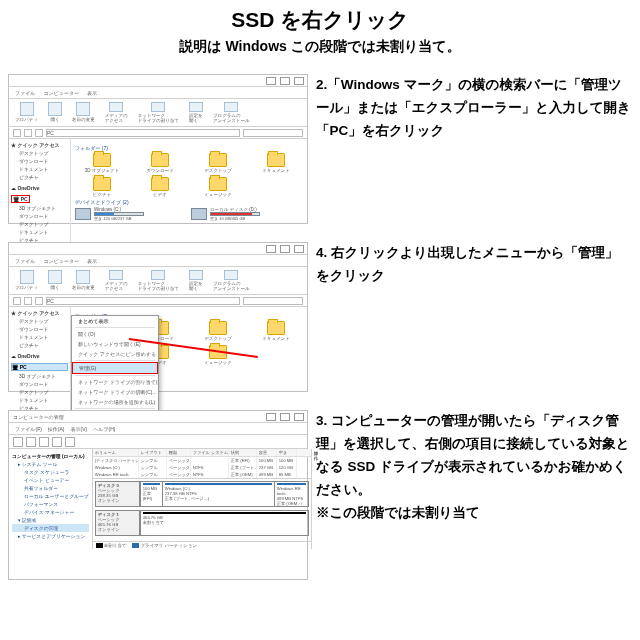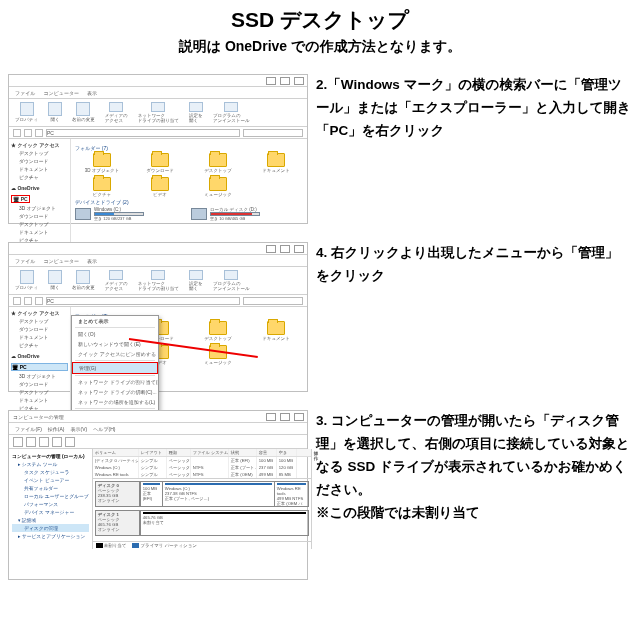--- a/index.html
+++ b/index.html
@@ -73,22 +73,22 @@
   .dm .diskhdr { width: 44px; border-right: 1px solid #888; padding: 1px 2px; font-size: 4.3px; background: #f0f0f0; }
   .dm .part { border-left: 1px solid #888; padding: 1px 2px; font-size: 4.2px; overflow: hidden; }
   .dm .part .stripe { height: 2px; margin-bottom: 1px; }
   .dm .legend { font-size: 4.5px; padding: 1px 3px; border-top: 1px solid #d0d0d0; display: flex; gap: 6px; }
   .dm .legend .sw { width: 7px; height: 5px; display: inline-block; vertical-align: middle; margin-right: 1px; }
 </style>
 </head>
 <body>
 
 <div class="page">
-  <div class="title">SSD デスクトップ</div>
-  <div class="subtitle">説明は OneDrive での作成方法となります。</div>
+  <div class="title">SSD を右クリック</div>
+  <div class="subtitle">説明は Windows この段階では未割り当て。</div>
 
   <div class="row">
     <div class="shot" style="height:150px;">
       <div class="titlebar">
         <div class="caps">
           <span></span>
           <span></span>
           <span class="x"></span>
         </div>
       </div>

